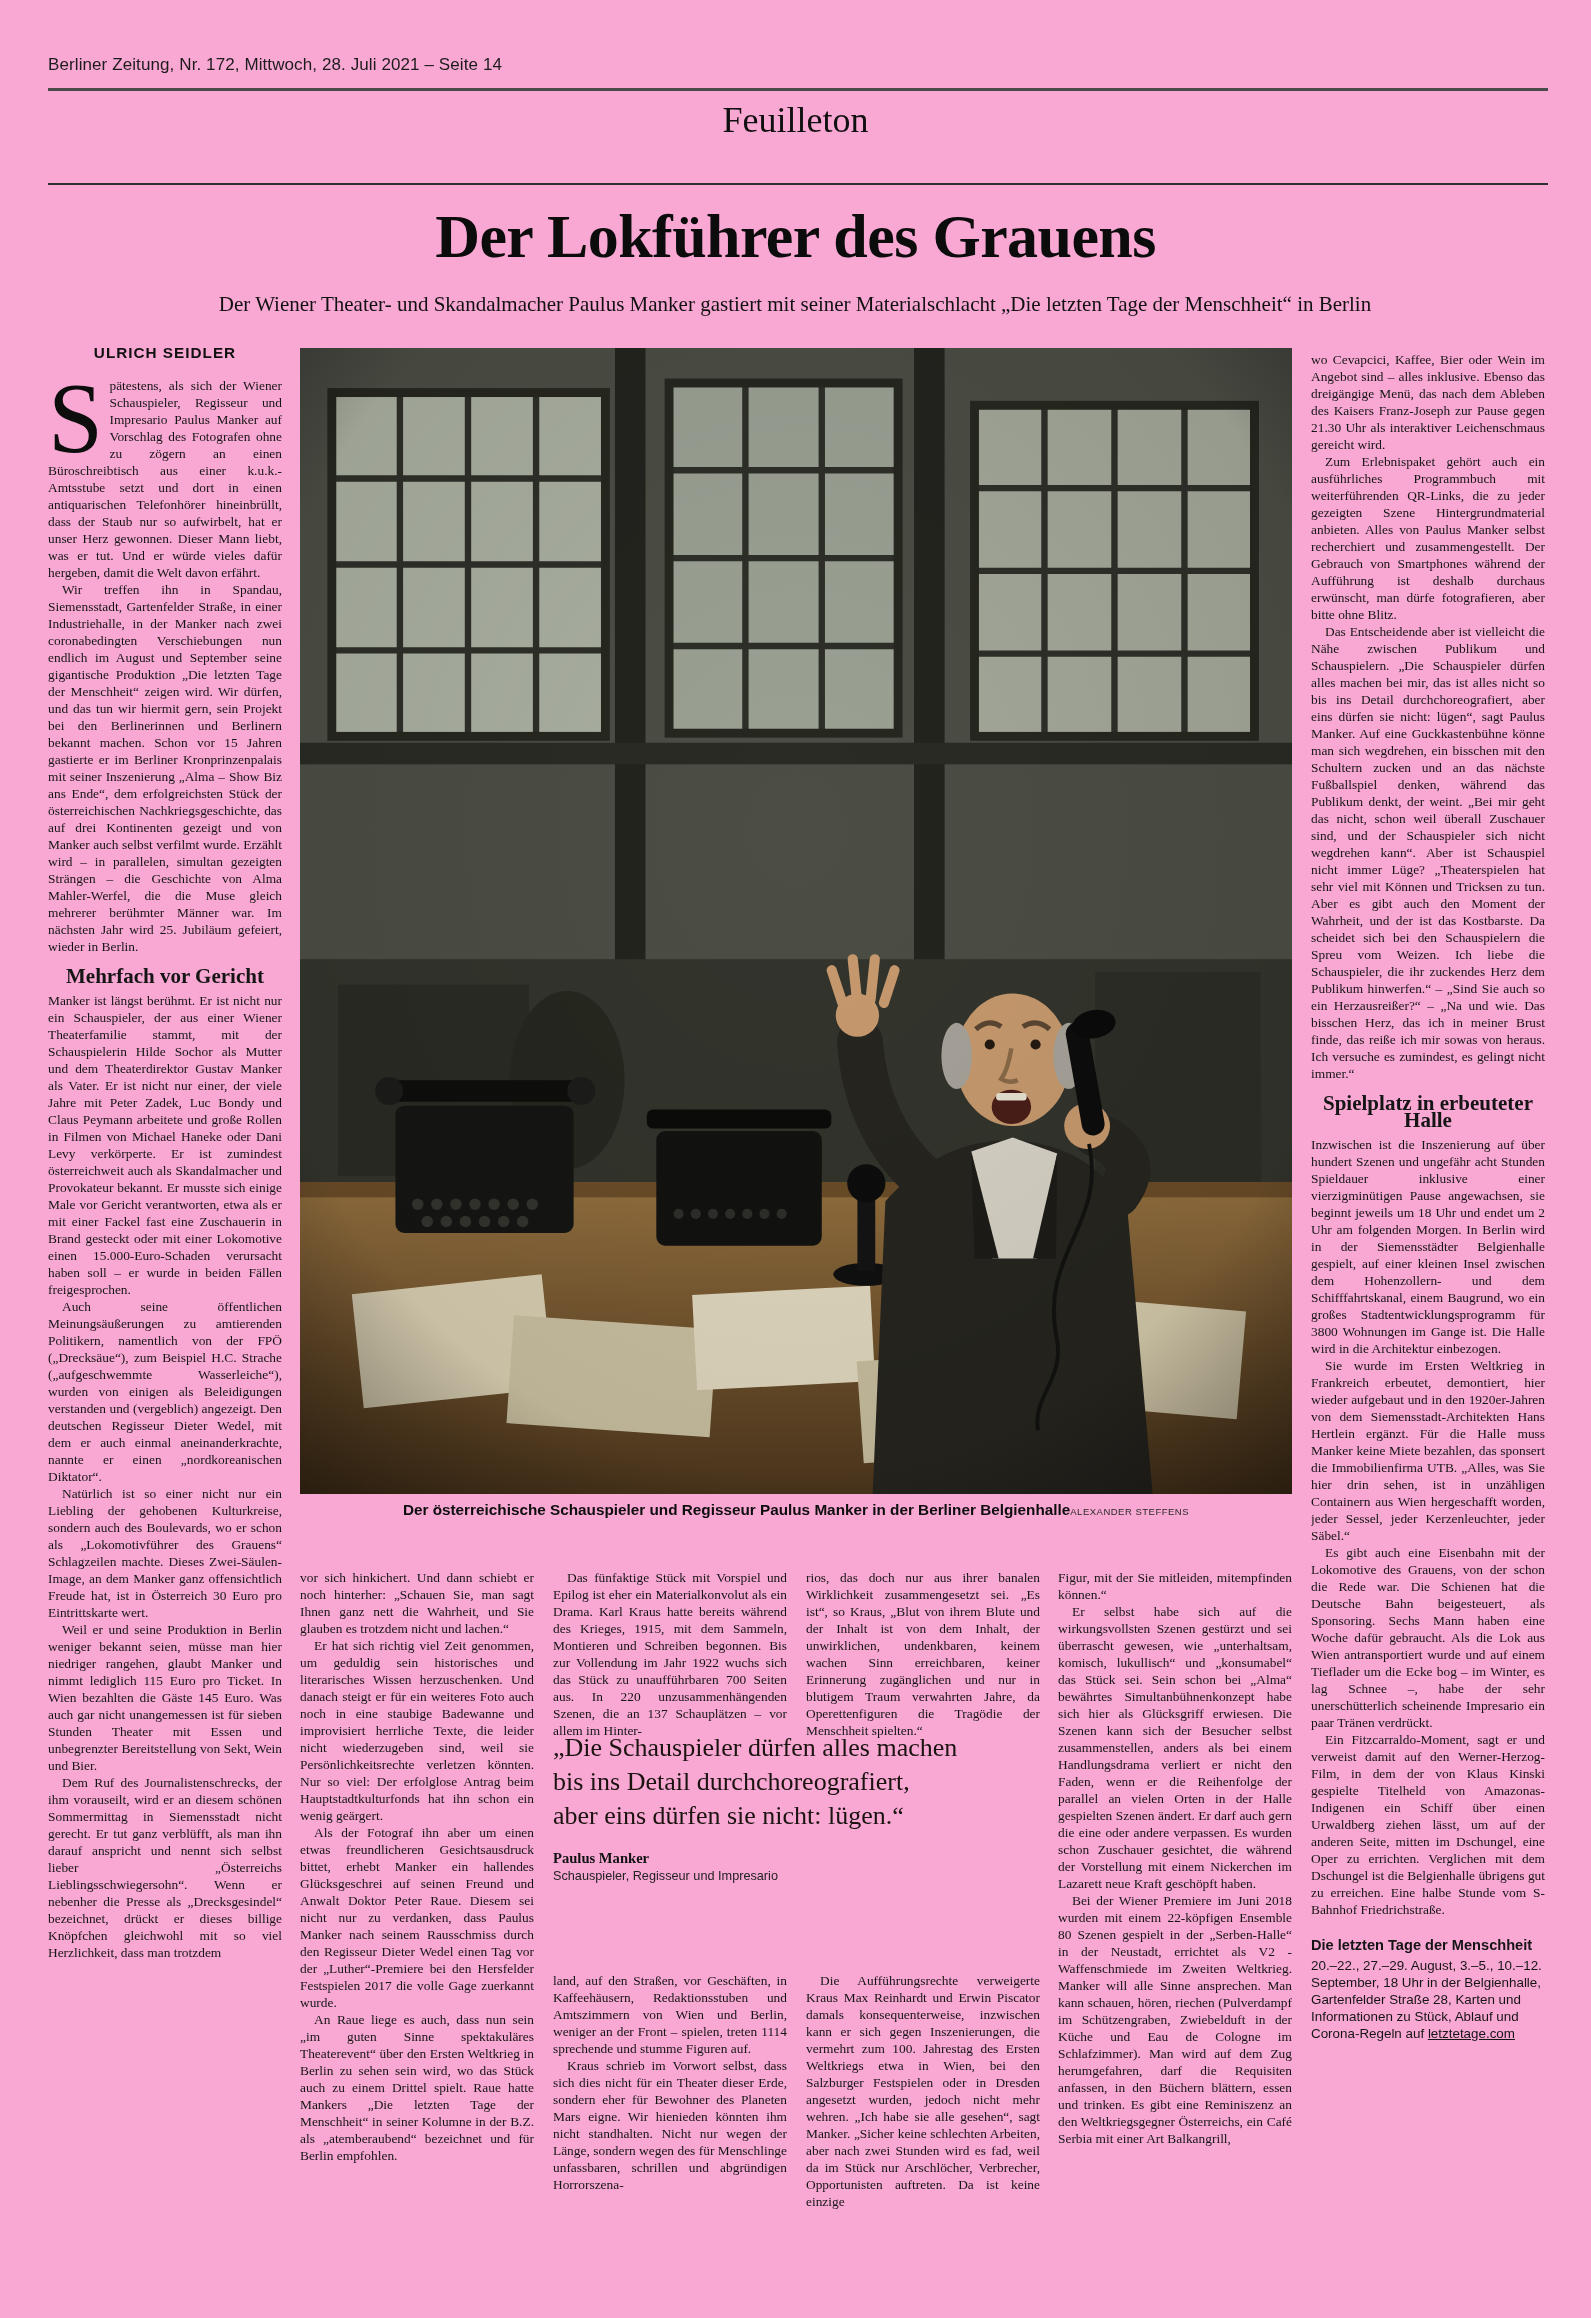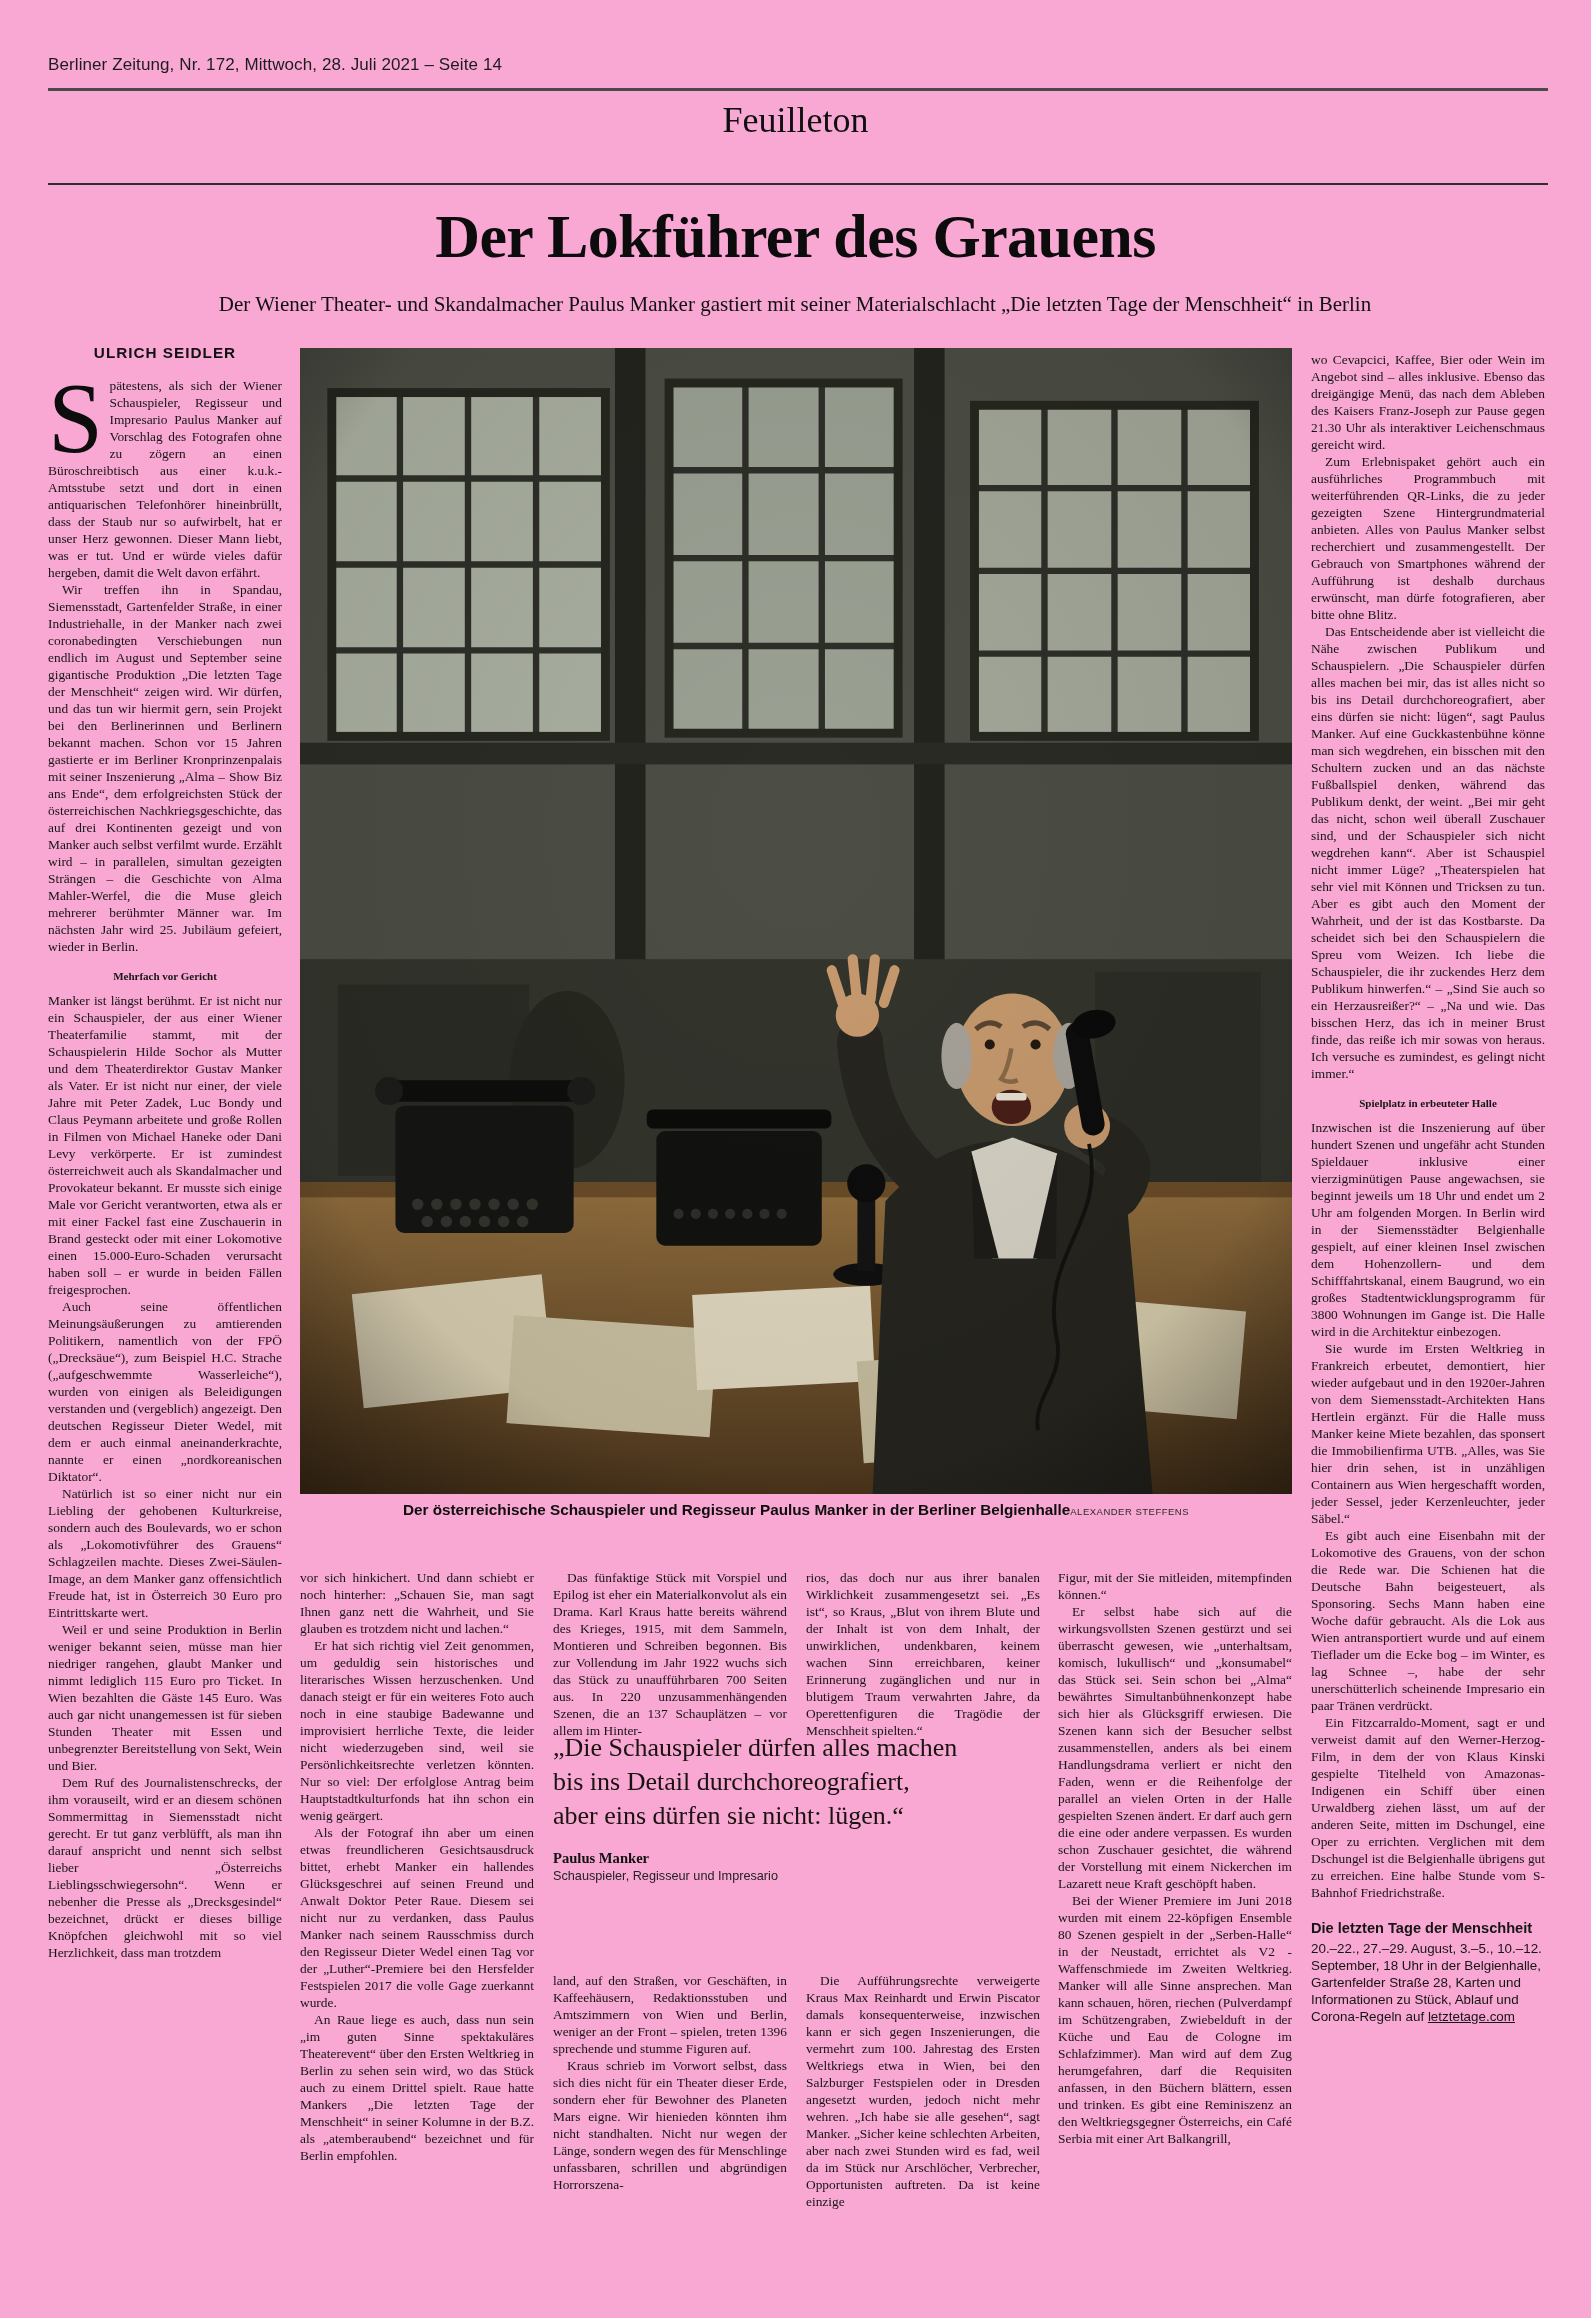--- a/index.html
+++ b/index.html
@@ -13,21 +13,21 @@
   #rule2{top:183px;height:1.9px;background:#2f2f2f;}
   #section-title{left:0;top:99px;width:1591px;text-align:center;font-size:36px;color:#101010;}
   #headline{left:0;top:201px;width:1591px;text-align:center;font-size:62px;font-weight:700;letter-spacing:-0.6px;color:#0c0c0c;}
   #subhead{left:95px;top:292px;width:1400px;text-align:center;font-size:21px;color:#111;}
   #byline{left:48px;top:344px;width:234px;text-align:center;font-family:"Liberation Sans",sans-serif;
           font-weight:700;font-size:15.3px;letter-spacing:1px;color:#111;}
   
   .col{width:234px;font-size:13.4px;line-height:17px;text-align:justify;color:#151515;overflow:hidden;}
   .col p{margin:0;}
   .col p.ind{text-indent:14px;}
-  .colsub{text-align:center;font-weight:700;font-size:11px;margin:12.7px 0 7.6px;}
+  .colsub{text-align:center;font-weight:700;font-size:21px;margin:12.7px 0 7.6px;}
   #col1{left:48px;top:377px;height:1913px;}
   #rightcol{left:1311px;top:351px;height:1941px;}
   #dropcap{float:left;font-size:99px;line-height:74px;padding:3.8px 6.4px 0 0;color:#0d0d0d;}
   
   #photo{left:300px;top:348px;width:992px;height:1146px;background:#3f4039;}
   #photo svg{display:block;width:100%;height:100%;}
   #caption-row{left:300px;top:1501px;width:992px;display:flex;justify-content:center;align-items:baseline;}
   #caption{font-family:"Liberation Sans",sans-serif;font-weight:700;font-size:15.3px;color:#0e0e0e;}
   #credit{font-family:"Liberation Sans",sans-serif;font-size:9.5px;letter-spacing:0.5px;color:#2a2a2a;}
   
@@ -224,21 +224,21 @@
 
   <div class="abs" id="pullquote">
     <div class="pq-line">„Die Schauspieler dürfen alles machen</div>
     <div class="pq-line">bis ins Detail durchchoreografiert,</div>
     <div class="pq-line">aber eins dürfen sie nicht: lügen.“</div>
     <div id="pq-name">Paulus Manker</div>
     <div id="pq-role">Schauspieler, Regisseur und Impresario</div>
   </div>
 
   <div class="abs col" id="colB-bot">
-    <p>land, auf den Straßen, vor Geschäften, in Kaffeehäusern, Redaktionsstuben und Amtszimmern von Wien und Berlin, weniger an der Front – spielen, treten 1396 sprechende und stumme Figuren auf.</p>
+    <p>land, auf den Straßen, vor Geschäften, in Kaffeehäusern, Redaktionsstuben und Amtszimmern von Wien und Berlin, weniger an der Front – spielen, treten 1114 sprechende und stumme Figuren auf.</p>
     <p class="ind">Kraus schrieb im Vorwort selbst, dass sich dies nicht für ein Theater dieser Erde, sondern eher für Bewohner des Planeten Mars eigne. Wir hienieden könnten ihm nicht standhalten. Nicht nur wegen der Länge, sondern wegen des für Menschlinge unfassbaren, schrillen und abgründigen Horrorszena-</p>
   </div>
 
   <div class="abs col" id="colC-bot">
     <p class="ind">Die Aufführungsrechte verweigerte Kraus Max Reinhardt und Erwin Piscator damals konsequenterweise, inzwischen kann er sich gegen Inszenierungen, die vermehrt zum 100. Jahrestag des Ersten Weltkriegs etwa in Wien, bei den Salzburger Festspielen oder in Dresden angesetzt wurden, jedoch nicht mehr wehren. „Ich habe sie alle gesehen“, sagt Manker. „Sicher keine schlechten Arbeiten, aber nach zwei Stunden wird es fad, weil da im Stück nur Arschlöcher, Verbrecher, Opportunisten auftreten. Da ist keine einzige</p>
   </div>
 
   <div class="abs col" id="colD">
     <p>Figur, mit der Sie mitleiden, mitempfinden können.“</p>
     <p class="ind">Er selbst habe sich auf die wirkungsvollsten Szenen gestürzt und sei überrascht gewesen, wie „unterhaltsam, komisch, lukullisch“ und „konsumabel“ das Stück sei. Sein schon bei „Alma“ bewährtes Simultanbühnenkonzept habe sich hier als Glücksgriff erwiesen. Die Szenen kann sich der Besucher selbst zusammenstellen, anders als bei einem Handlungsdrama verliert er nicht den Faden, wenn er die Reihenfolge der parallel an vielen Orten in der Halle gespielten Szenen ändert. Er darf auch gern die eine oder andere verpassen. Es wurden schon Zuschauer gesichtet, die während der Vorstellung mit einem Nickerchen im Lazarett neue Kraft geschöpft haben.</p>

